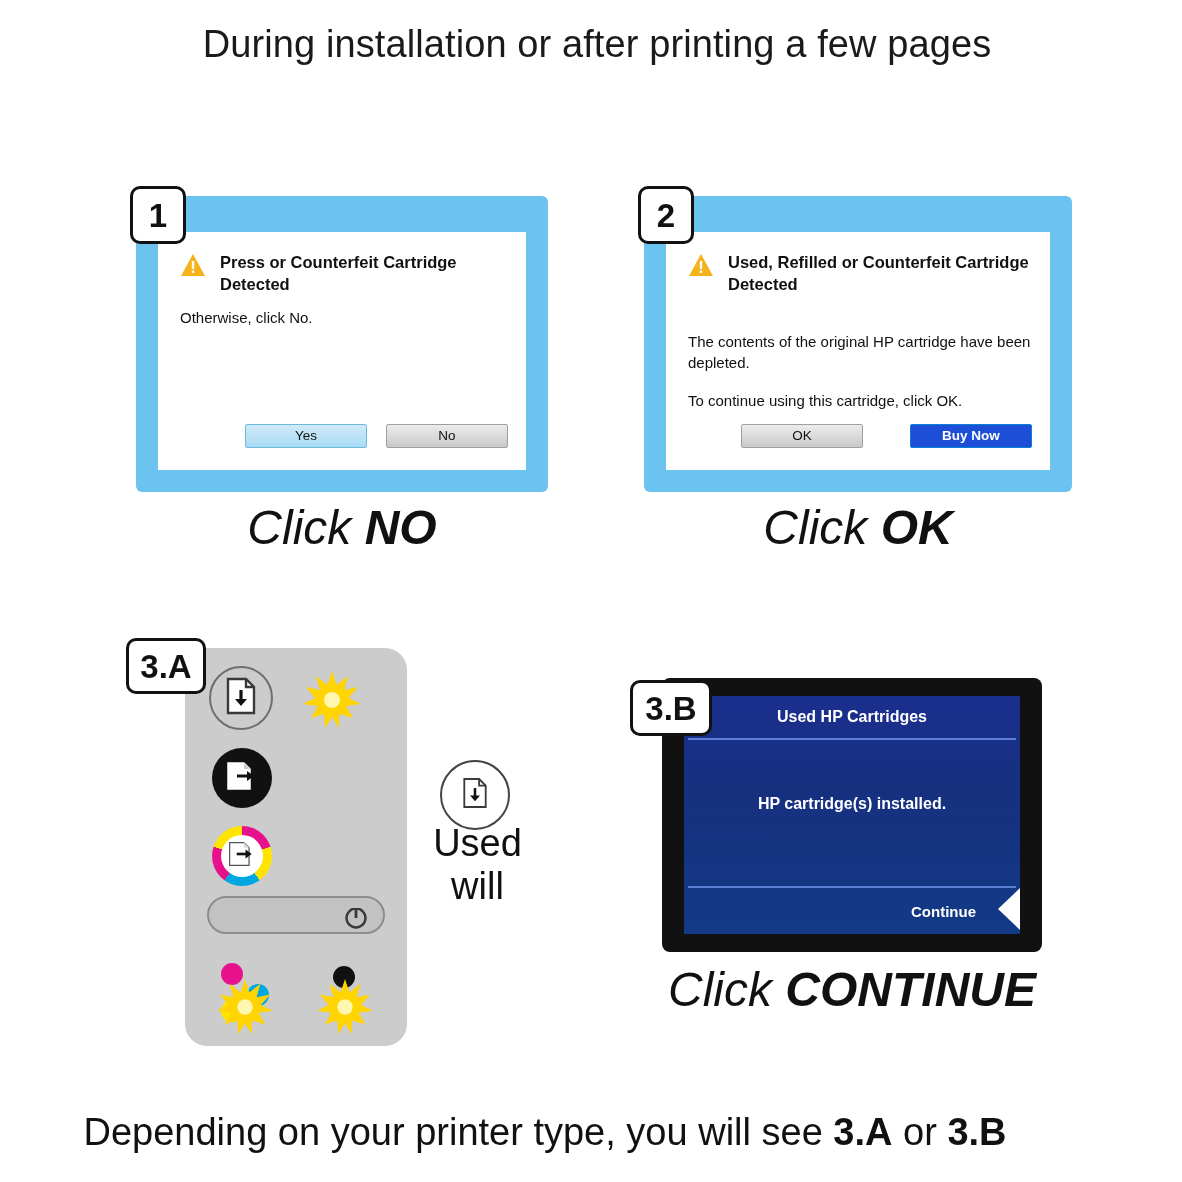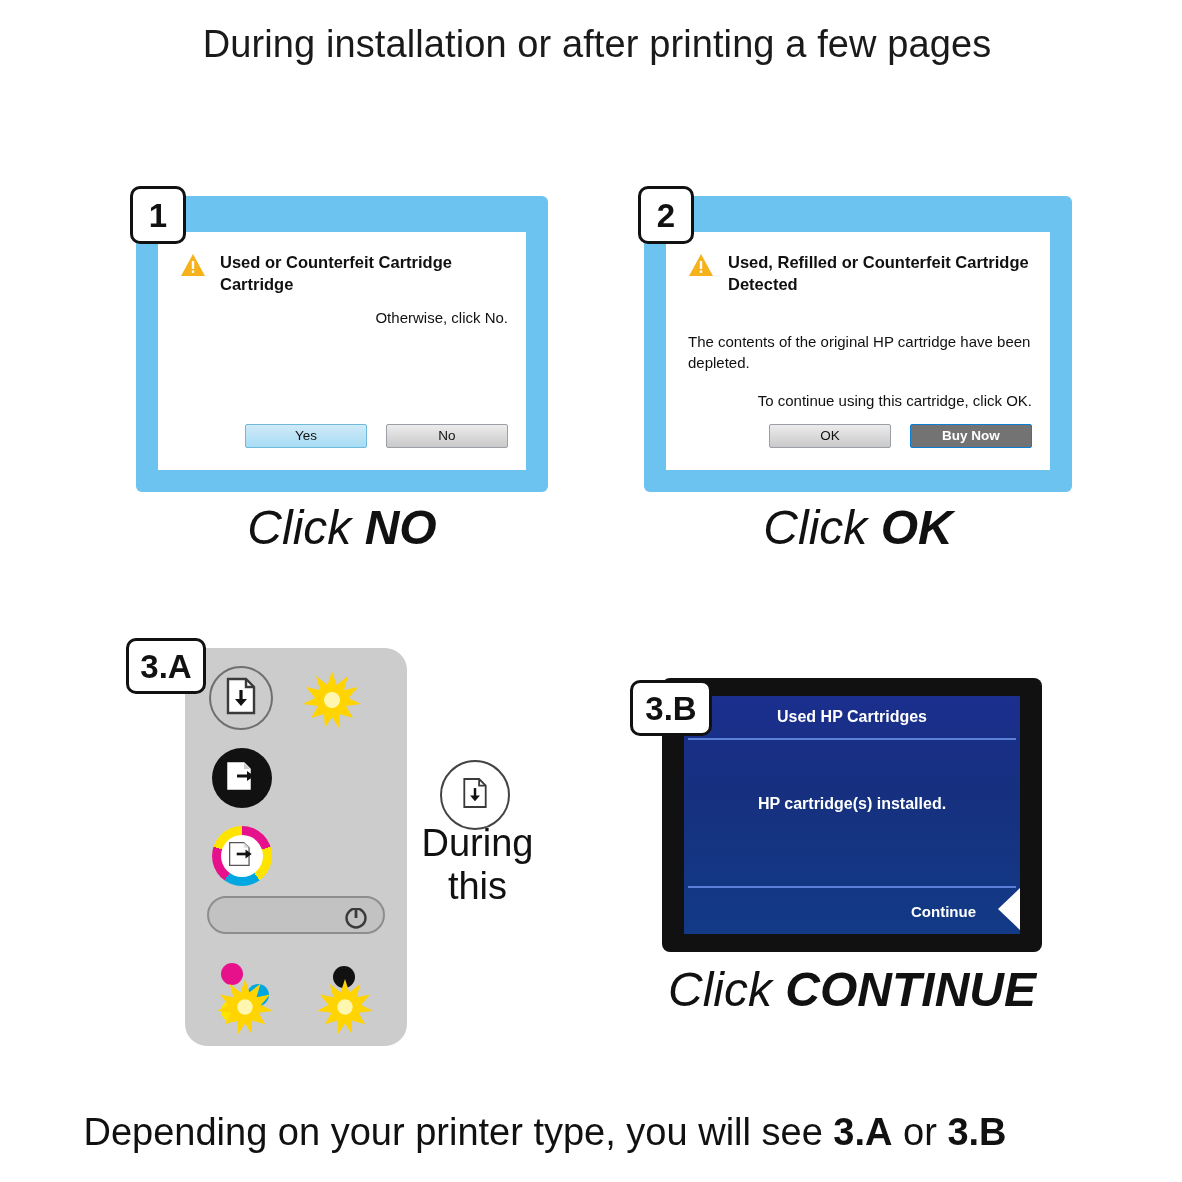--- a/index.html
+++ b/index.html
@@ -52,21 +52,21 @@
     color:#111;
   }
   .dlg-body {
     position:absolute;
     left:22px; right:18px;
     font-size:15px;
     line-height:1.37;
     color:#111;
   }
   .dlg-body p { margin:0 0 14px 0; }
-  .dlg-body p:last-child { margin-bottom:0;text-align:right; }
+  .dlg-body p:last-child { margin-bottom:0; }
 
   .btn-row {
     position:absolute;
     bottom:22px; right:18px;
     display:flex;
     gap:19px;
   }
   .btn {
     width:122px; height:24px;
     font-size:13.5px;
@@ -79,24 +79,25 @@
     background:linear-gradient(to bottom,#cfeaf8,#a8dcf4);
     border-color:#6fb9da;
     color:#111;
   }
   .btn-gray {
     background:linear-gradient(to bottom,#ececec,#c9c9c9);
     border-color:#9aa0a6;
     color:#111;
   }
   .btn-buy {
-    background:#737373;
+    background:#1d4ed8;
     border-color:#0b7fd4;
     color:#ffffff;
     font-weight:700;
+    margin-left:28px;
   }
 
   
   .badge {
     position:absolute;
     background:#ffffff;
     border:3px solid #111111;
     border-radius:10px;
     font-size:33px;
     font-weight:700;
@@ -258,21 +259,21 @@
   <div class="panel-inner">
 
     <div class="warn-row">
       <span class="warn-icon">
         <svg viewBox="0 0 26 24" width="26" height="24">
           <polygon points="13,1 25,23 1,23" fill="#f5b21a"></polygon>
           <rect x="11.8" y="8" width="2.4" height="8" fill="#ffffff"></rect>
           <rect x="11.8" y="17.5" width="2.4" height="2.4" fill="#ffffff"></rect>
         </svg>
       </span>
-      <span class="warn-title">Used or Counterfeit Cartridge Cartridge</span>
+      <span class="warn-title">Press or Counterfeit Cartridge Detected</span>
     </div>
 
     <div class="dlg-body" style="top:86px;">
       <p style="margin-top:-10px;">Otherwise, click No.</p>
     </div>
 
     <div class="btn-row">
       <div class="btn btn-blue">Yes</div>
       <div class="btn btn-gray">No</div>
     </div>
@@ -396,22 +397,22 @@
   <span>
     <svg width="28" height="32" viewBox="0 0 34 38">
       <path d="M4 2 h18 l8 8 v26 H4 Z" fill="#ffffff" stroke="#3a3a3a" stroke-width="2.2"></path>
       <path d="M22 2 v8 h8" fill="none" stroke="#3a3a3a" stroke-width="2.2"></path>
       <path d="M17 13 v12" stroke="#111" stroke-width="3"></path>
       <path d="M11 22 l6 7 l6 -7 Z" fill="#111"></path>
     </svg>
   </span>
 </div>
 <div class="press-label">
-  <div>During</div>
-  <div>this</div>
+  <div>Used</div>
+  <div>will</div>
 </div>
 
 <div class="badge" style="left:630px; top:680px; width:82px; height:56px; line-height:52px;">3.B</div>
 
 <div class="lcd-bezel">
   <div class="lcd-screen">
     <div class="lcd-title">Used HP Cartridges</div>
     <div class="lcd-rule" style="top:42px;"></div>
     <div class="lcd-msg">
       <div>HP cartridge(s) installed.</div>

